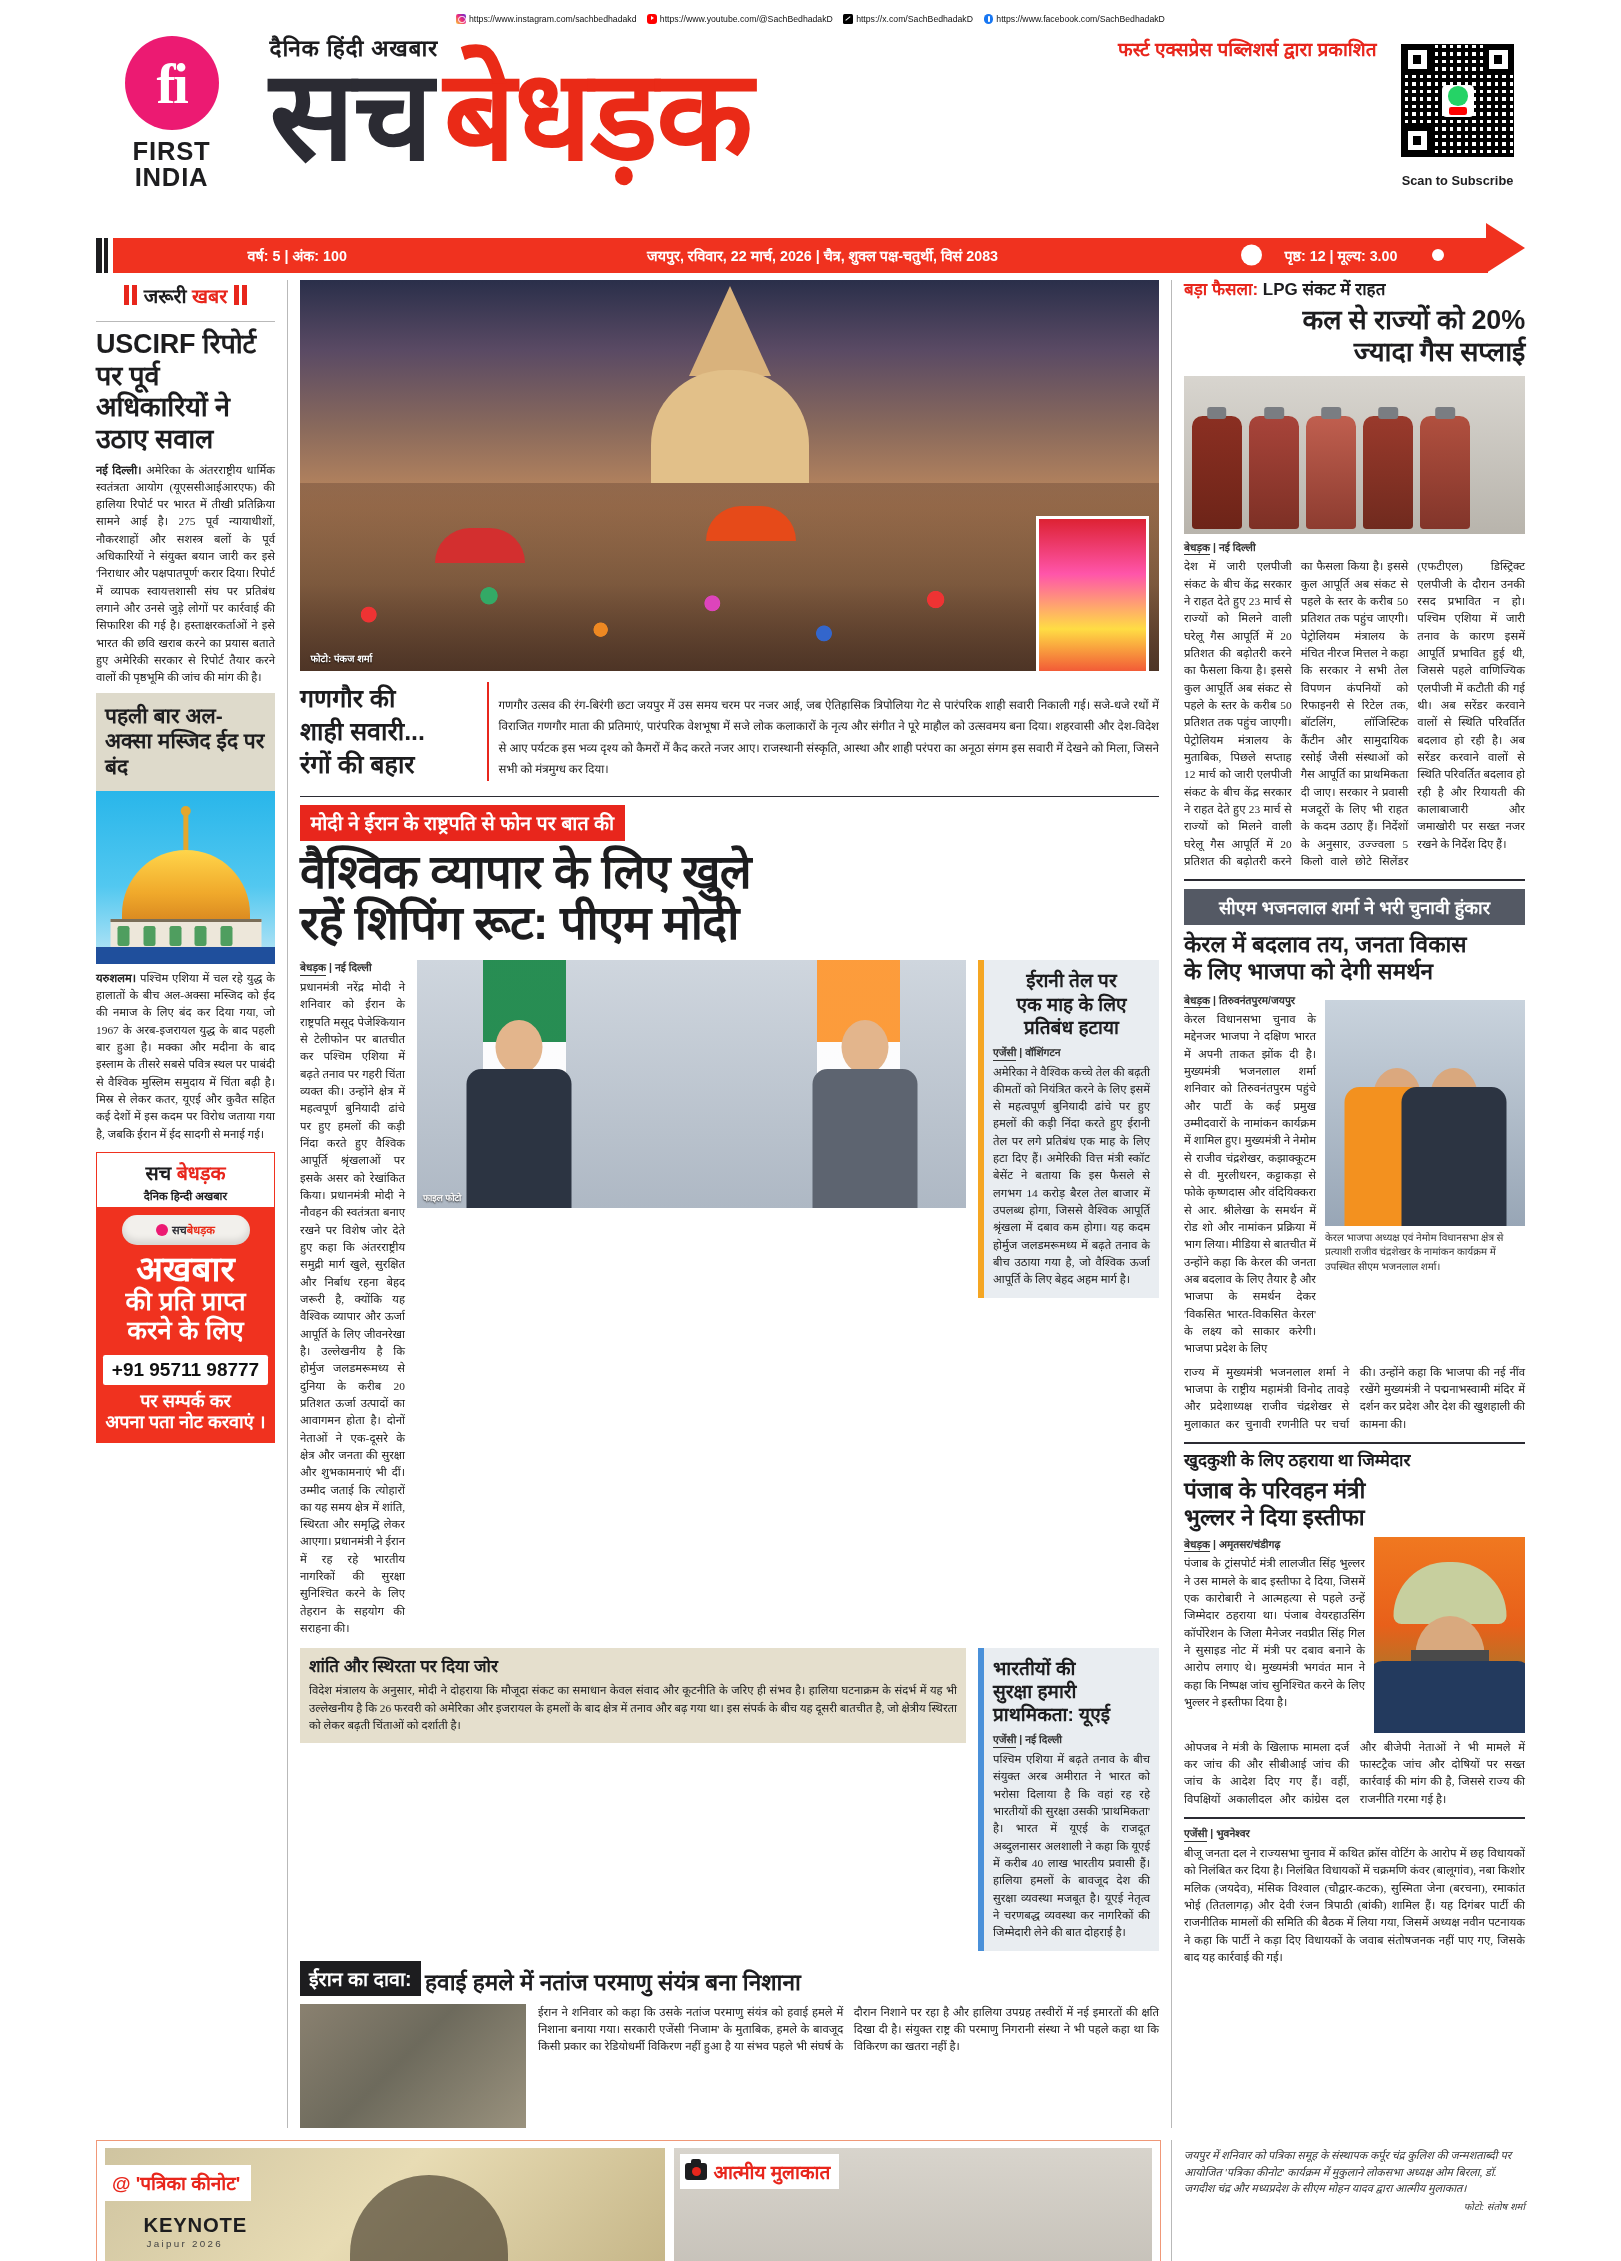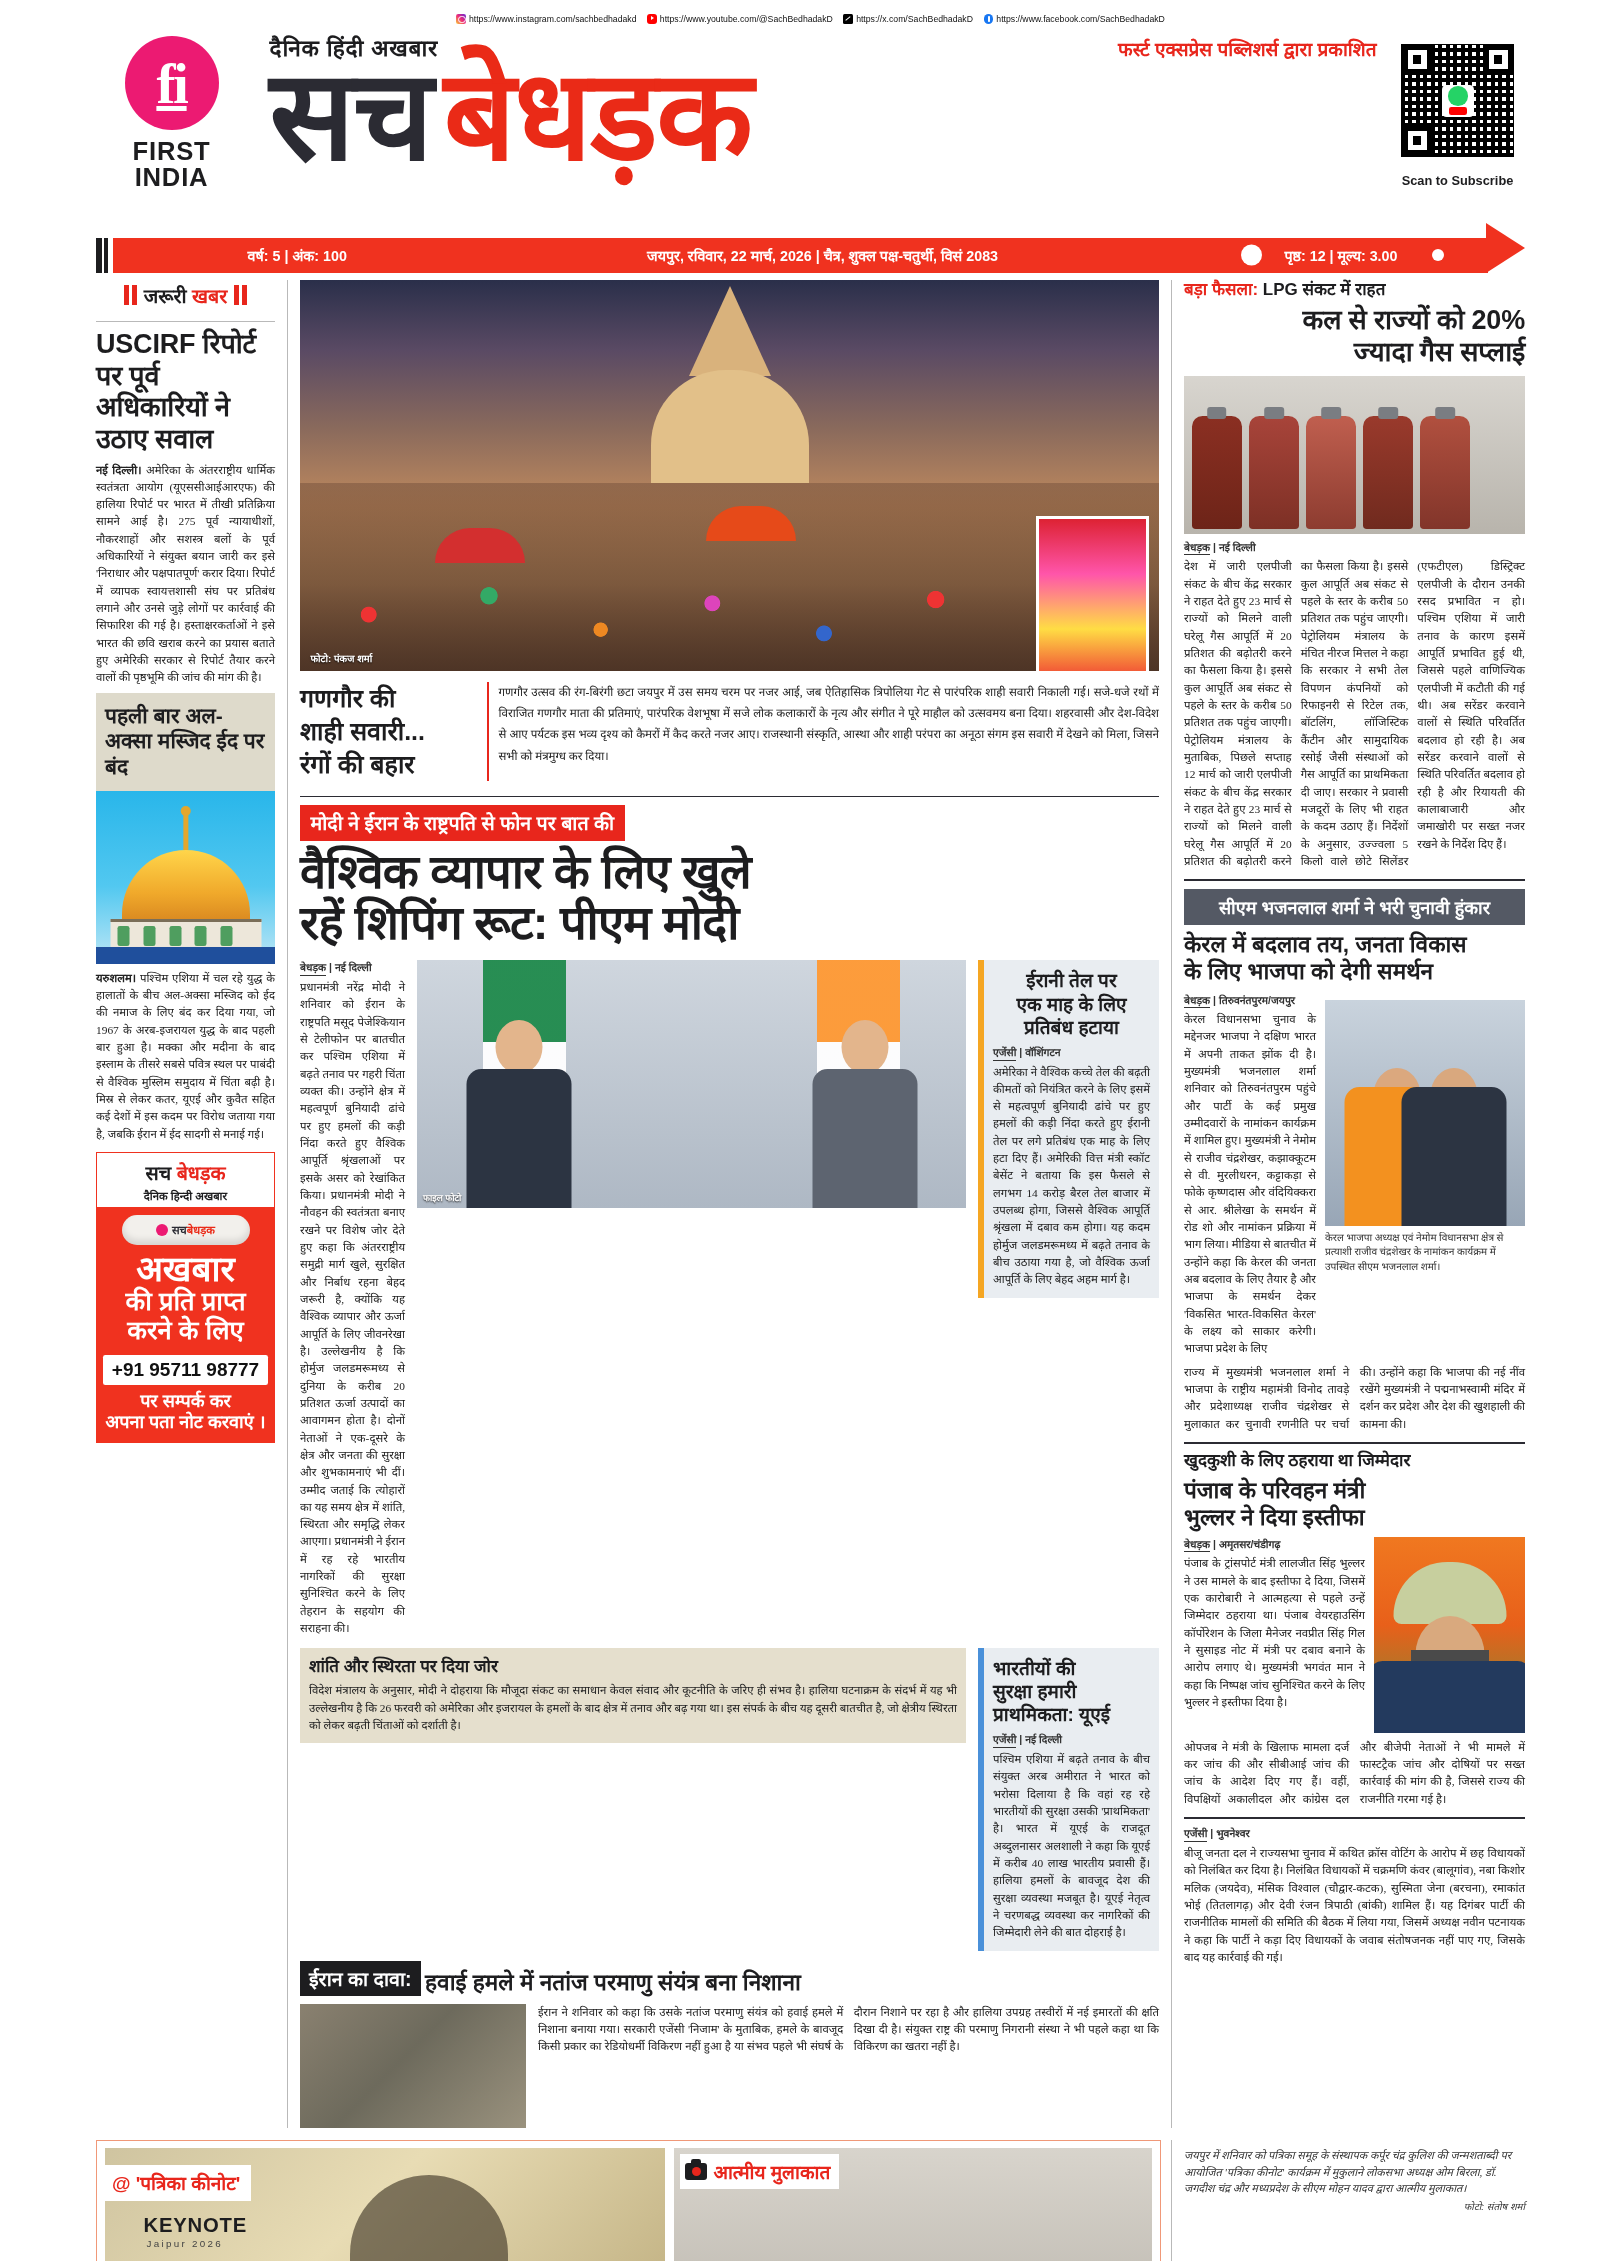--- a/index.html
+++ b/index.html
@@ -32,21 +32,21 @@
   .sico.fb::after{ left:4.1px; top:1.9px; width:2.3px; height:6px; background:#fff; border-radius:0.8px;}
   .sico.x::after{ left:1.9px; top:4.1px; width:6px; height:1.2px; background:#fff; transform:rotate(-40deg);}
 
   
   .masthead { display: flex; align-items: flex-start; height: 203px; position: relative; }
   .logo-block { width: 151px; display: flex; flex-direction: column; align-items: center; padding-top: 13.5px;}
   .logo-circle {
     width: 94px; height: 94px; border-radius: 50%;
     background: #ec1a72; display: flex; align-items: center; justify-content: center;
     color: #fff; font-family: "Liberation Serif", serif; font-size: 57px; font-weight: 700;
-    letter-spacing: -2.3px; line-height: 1; text-decoration: underline;
+    letter-spacing: -2.3px; line-height: 1;
   }
   .logo-first { font-size: 25.6px; font-weight: 800; letter-spacing: 0.8px; margin-top: 7.5px; color:#1d1d1f; line-height:1.05; }
   .logo-india { font-size: 25.6px; font-weight: 800; letter-spacing: 0.8px; color:#1d1d1f; line-height:1.05;}
   .title-block { flex: 1; padding-left: 22.6px; position: relative; }
   .tagline-row { display: flex; align-items: baseline; height: 36px; padding-top: 9px;}
   .tagline-left { font-size: 22.6px; font-weight: 700; color: #1d1d1f; letter-spacing: 0.8px; }
   .tagline-right { font-size: 19px; font-weight: 700; color: #e8261c; margin-left: auto; padding-right: 13.5px;}
   .paper-name { display: flex; align-items: flex-start; line-height: 0.95; margin-top: -3px;}
   .pn-black { font-size: 126px; font-weight: 800; color: #2b2b33; letter-spacing: -1.5px;
               font-family: "Liberation Sans", sans-serif;}
@@ -174,21 +174,21 @@
        radial-gradient(circle at 74% 62%, #e33 0 8.3px, transparent 9px),
        radial-gradient(circle at 88% 76%, #fa4 0 6.8px, transparent 7.5px),
        linear-gradient(180deg, rgba(90,60,45,.35), rgba(60,40,30,.85)); }
   .pm-umb { position:absolute; width: 90px; height: 35px; border-radius: 53px 53px 0 0; }
   .pm-inset { position:absolute; right: 10.5px; bottom: -71px; width: 113px; height: 226px;
      border: 3px solid #fff; overflow:hidden;
      background: linear-gradient(180deg,#d23 0%,#f5a 25%,#fd4 50%,#e33 75%,#b22 100%); }
   .pm-credit { position:absolute; left: 10.5px; bottom: 6px; color:#fff; font-size:9.8px; font-weight:700;
      text-shadow: 0 0.8px 1.5px rgba(0,0,0,.8); }
 
-  .gangaur-row { display:flex; gap: 10px; margin-top: 10.5px; align-items: flex-start; padding-bottom: 6px;}
+  .gangaur-row { display:flex; gap: 10px; margin-top: 10.5px; align-items: flex-end; padding-bottom: 6px;}
   .gangaur-title { width: 177px; flex:0 0 177px; font-size: 25px; font-weight:700; line-height:1.32; color:#1d1d1f;}
   .gangaur-sep { width: 1.5px; background:#e8261c; align-self: stretch; }
   .gangaur-body { flex:1; font-size: 11.6px; line-height: 1.85; text-align: justify; color:#222;
                   font-family:"Liberation Serif", serif; }
 
   
   .bar-kicker { background:#e8261c; color:#fff; font-size:19.6px; font-weight:800; padding: 4.5px 10.5px; display:inline-block; }
   .bar-kicker-dark { background:#545964; color:#fff; font-size:18px; font-weight:800; padding: 6px 10.5px; display:block; text-align:center;}
   .bar-kicker-black { background:#1d1d1f; color:#fff; font-size:19.6px; font-weight:800; padding: 3.8px 9px; display:inline-block; }
 

